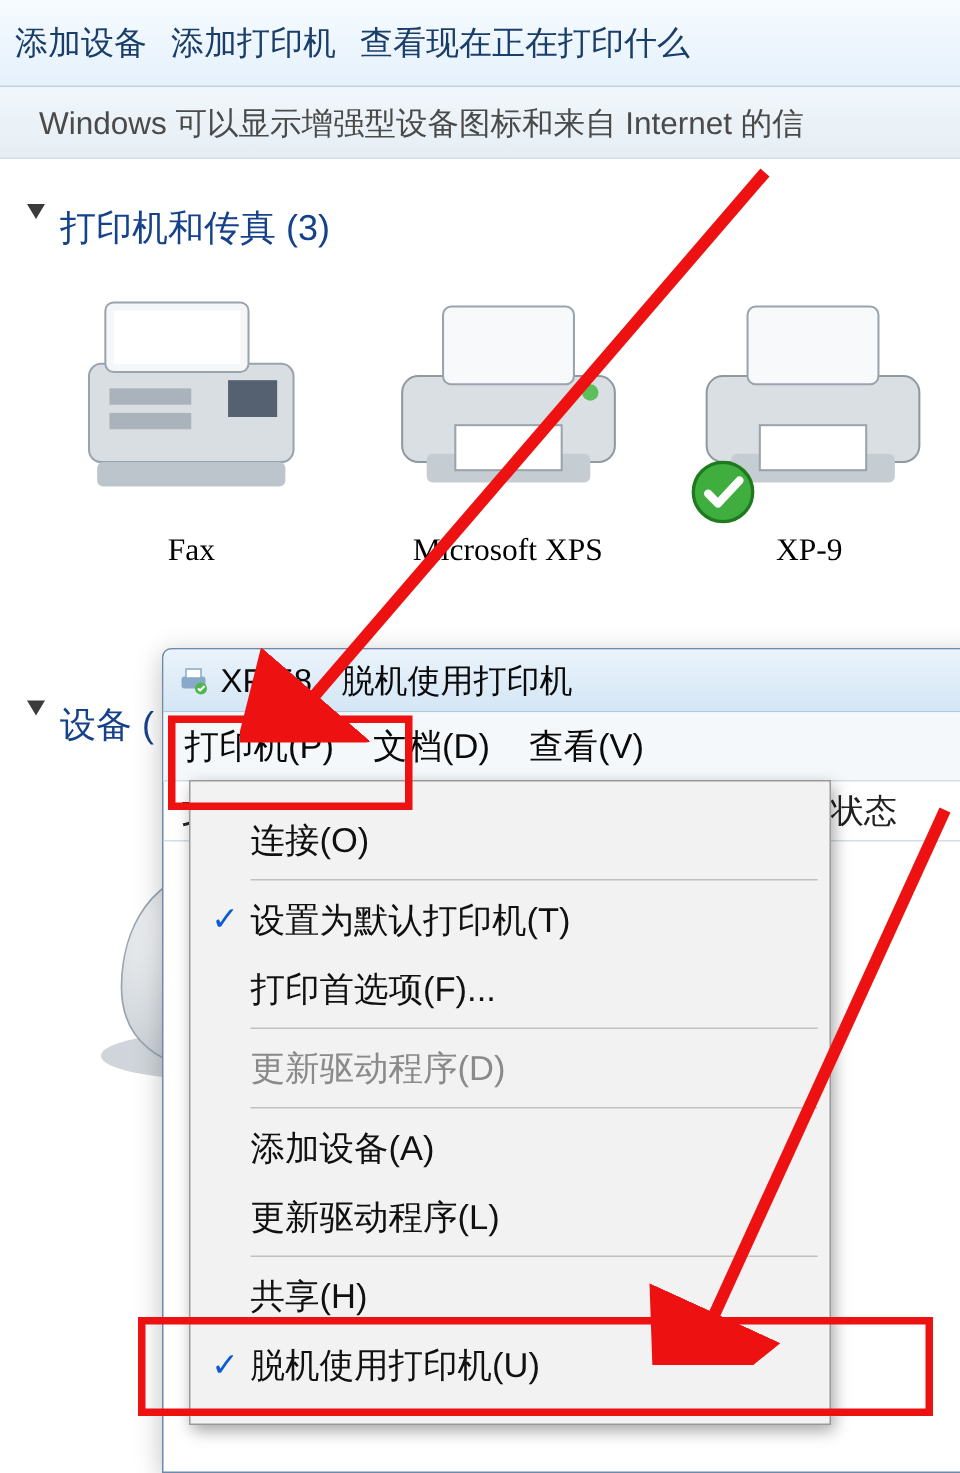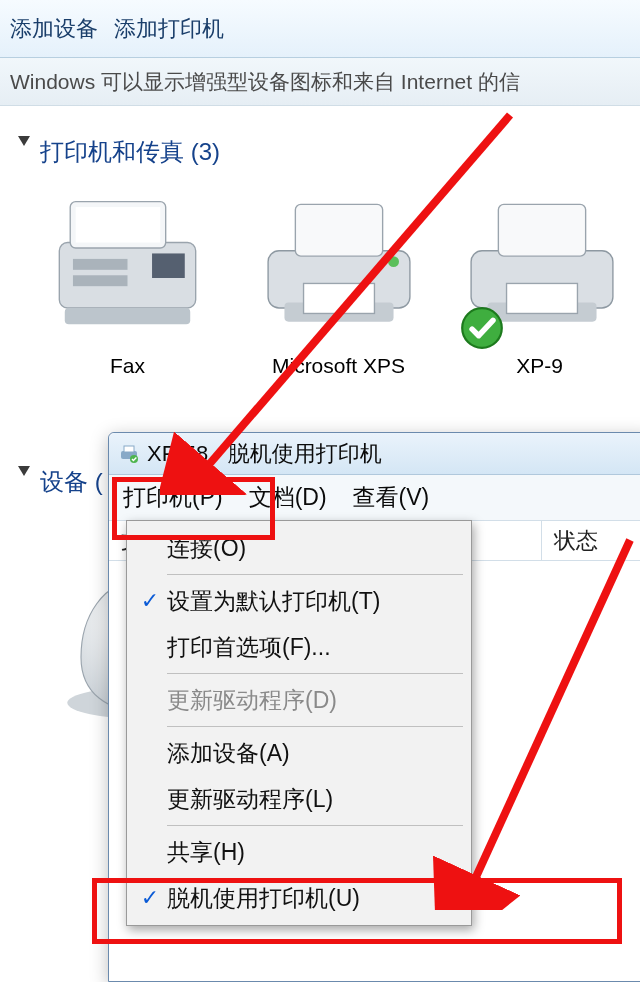--- a/index.html
+++ b/index.html
@@ -28,21 +28,21 @@
     white-space: nowrap;
   }
 
   
   .infobar {
     height: 48px;
     background: linear-gradient(#f1f7fb, #e6eef4);
     border-bottom: 1px solid #d0dde6;
     display: flex;
     align-items: center;
-    padding: 0 10px;
+    padding: 0 26px;
     color: #4a4a4a;
     font-size: 21px;
     white-space: nowrap;
     overflow: hidden;
   }
 
   
   .main { position: relative; padding: 12px 12px 0 16px; }
 
   .section-head {
@@ -56,20 +56,21 @@
     border-right: 6px solid transparent;
     border-top: 10px solid #3b3b3b;
     margin-right: 10px;
   }
 
   .device-row {
     display: flex;
     gap: 16px;
     margin-left: 14px;
     position: relative;
+    font-family: Liberation Serif, serif;
   }
   .device {
     width: 195px;
     text-align: center;
     position: relative;
   }
   .dev-icon {
     width: 180px; height: 170px;
     margin: 0 auto 6px;
     display: flex; align-items: center; justify-content: center;
@@ -131,25 +132,25 @@
     font-size: 22px; color: #222;
     padding: 0 12px;
   }
   .col-doc { flex: 1; border-right: 1px solid #d2dee8; height: 100%; display:flex; align-items:center; }
   .col-stat { width: 110px; }
 
   
   .dropdown {
     position: absolute;
     left: 126px; top: 520px;
-    width: 346px;
+    width: 428px;
     background: #f2f2f2;
     border: 1px solid #9a9a9a;
     box-shadow: 2px 4px 10px rgba(0,0,0,.35);
-    padding: 4px 2px;
+    padding: 16px 2px;
     z-index: 30;
   }
   .dd-item {
     display: flex; align-items: center;
     height: 46px;
     font-size: 23px; color: #111;
     padding: 0 6px 0 4px;
     white-space: nowrap;
   }
   .dd-item.disabled { color: #8a8a8a; }
@@ -167,20 +168,21 @@
 
   svg.arrow { position:absolute; z-index:55; pointer-events:none; }
 
 </style>
 </head>
 <body>
 
 <div class="toolbar">
   <span class="toolbar-item">添加设备</span>
   <span class="toolbar-item">添加打印机</span>
+  <span class="toolbar-item">查看现在正在打印什么</span>
 </div>
 
 <div class="infobar">
   <span>Windows 可以显示增强型设备图标和来自 Internet 的信</span>
 </div>
 
 <div class="main">
 
   <div class="section-head">
     <span class="caret"></span>

